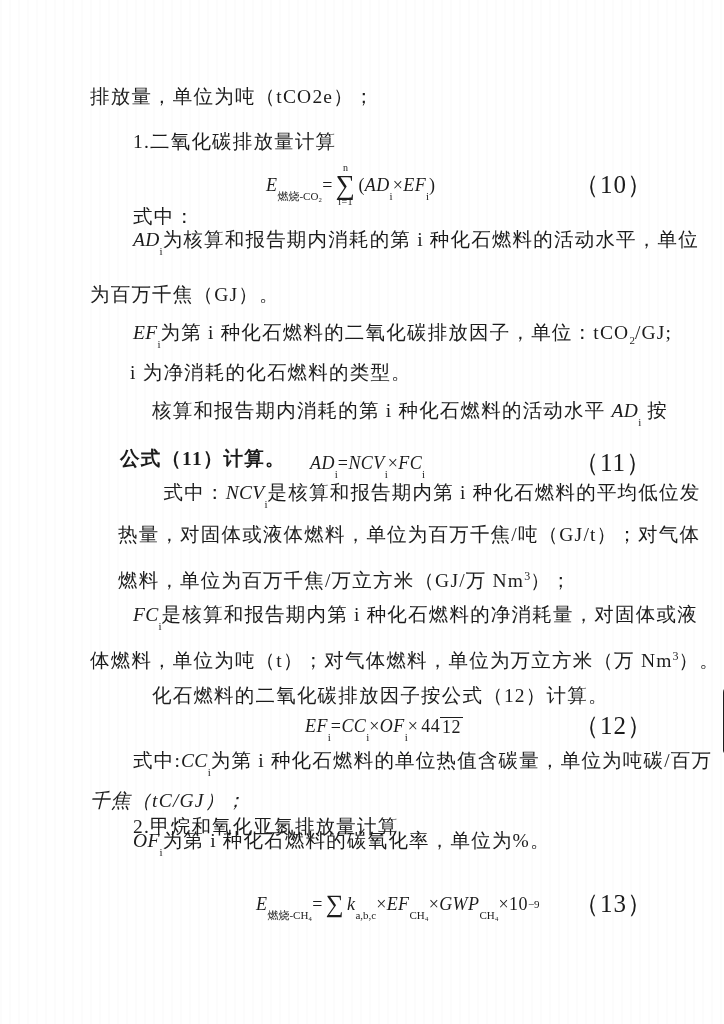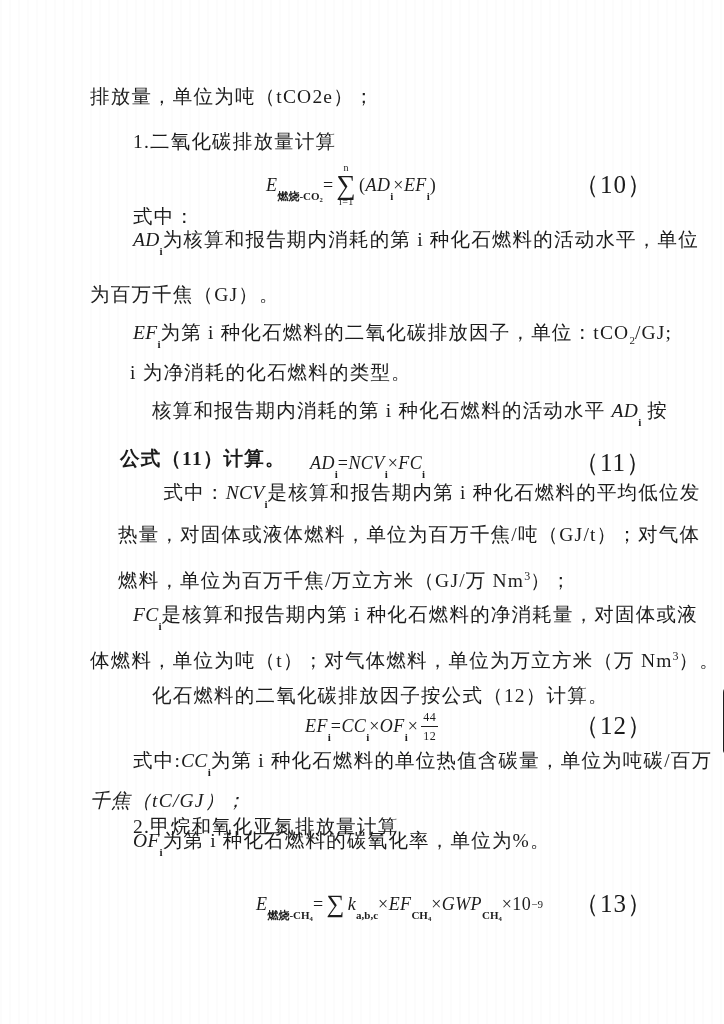--- a/index.html
+++ b/index.html
@@ -25,26 +25,26 @@
   .bodyline sup{font-size:12px;letter-spacing:0;}
   .formula{
     display:flex;align-items:center;
     font-size:18px;letter-spacing:0.4px;line-height:22px;
   }
   .formula .fx{display:inline-flex;align-items:center;}
   .formula i{font-style:italic;}
   .formula sub{font-size:11px;letter-spacing:0;line-height:0;}
   .formula sup{font-size:11px;letter-spacing:0;line-height:0;}
   .var{display:inline-block;}
-  .var sub{position:relative;top:4px;font-weight:bold;}
+  .var sub{position:relative;top:4px;}
   .sum{display:inline-flex;flex-direction:column;align-items:center;margin:0 3px;}
   .sum .lim{font-size:10px;line-height:10px;font-style:normal;}
   .sum .op{font-size:27px;line-height:24px;font-style:normal;}
   .bigop{font-size:25px;line-height:22px;margin:0 3px;font-style:normal;}
-  .frac{display:inline-flex;flex-direction:column;align-items:center;vertical-align:middle;margin-left:3px;font-size:12px;line-height:18px;justify-content:space-between;}
+  .frac{display:inline-flex;flex-direction:row;align-items:center;vertical-align:middle;margin-left:3px;font-size:18px;line-height:18px;justify-content:space-between;}
   .frac .den{border-top:1.4px solid #1c1c1c;padding:0 2px;}
   .fnum{position:absolute;left:574px;top:50%;transform:translateY(-50%);font-style:normal;font-size:25px;letter-spacing:1px;}
   .pagenum{position:absolute;top:950px;left:0;right:0;text-align:center;font-size:16px;letter-spacing:1px;}
   .smudge{position:absolute;background:#2a2a2a;}
   .s1{right:-1px;top:630px;width:7px;height:32px;border-radius:3px 0 0 3px;}
   .s2{right:-2px;top:686px;width:10px;height:68px;border-radius:5px 0 0 5px;transform:skewY(-14deg);background:#1e1e1e;}
   .s3{right:-1px;top:762px;width:5px;height:14px;border-radius:2px 0 0 2px;background:#3a3a3a;}
   
   #b1{top:84px;padding-left:90px;}
   #b2{top:129px;padding-left:133px;}

